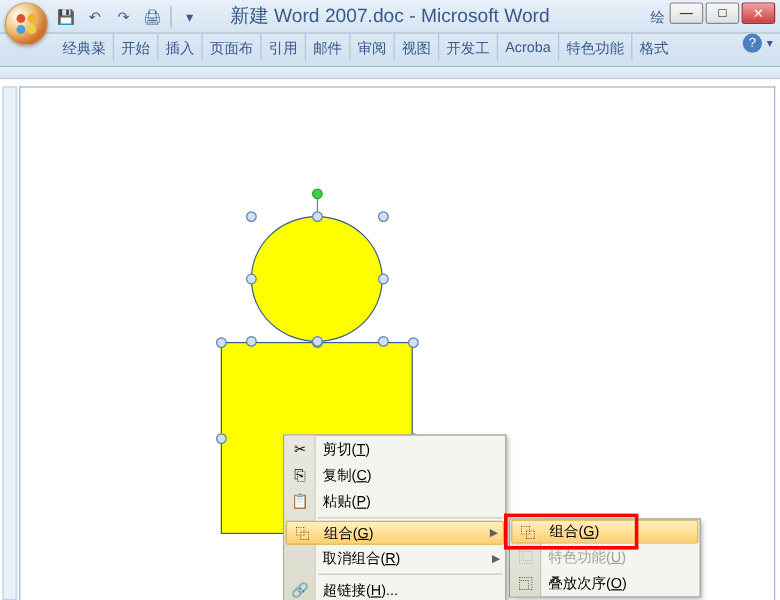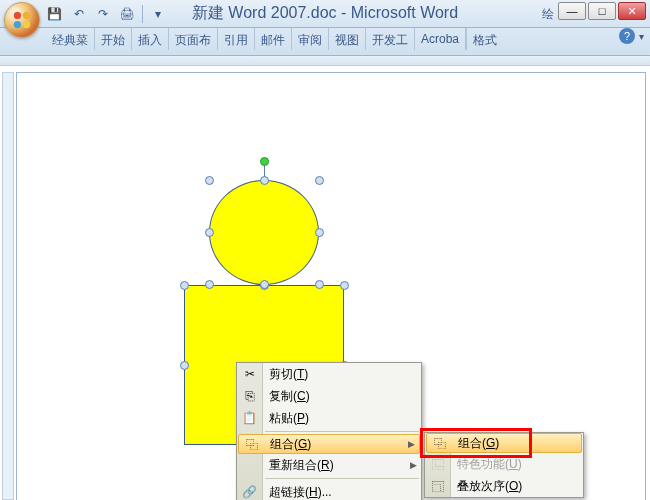--- a/index.html
+++ b/index.html
@@ -99,20 +99,21 @@
   <div class="tab">邮件</div>
     <div class="sep"></div>
   <div class="tab">审阅</div>
     <div class="sep"></div>
   <div class="tab">视图</div>
     <div class="sep"></div>
   <div class="tab">开发工</div>
     <div class="sep"></div>
   <div class="tab">Acroba</div>
     <div class="sep"></div>
+  <div class="tab">特色功能</div>
     <div class="sep"></div>
   <div class="tab">格式</div>
   <div class="help">
     <div class="hb">?</div>
     <span style="font-size:10px;">▾</span>
   </div>
 </div>
 <div class="thinbar"></div>
 
 <div class="left-margin" style="left:2px;top:72px;bottom:0;"></div>
@@ -158,21 +159,21 @@
     <span><span>粘贴(</span><span class="u">P</span><span>)</span></span>
   </div>
   <div class="sep"></div>
   <div class="item hl">
     <span class="ic">⿻</span>
     <span><span>组合(</span><span class="u">G</span><span>)</span></span>
     <span class="arrow">▶</span>
   </div>
   <div class="item">
     <span class="ic"></span>
-    <span><span>重新组合(</span><span class="u">R</span><span>)</span></span>
+    <span><span>取消组合(</span><span class="u">R</span><span>)</span></span>
     <span class="arrow">▶</span>
   </div>
   <div class="sep"></div>
   <div class="item">
     <span class="ic">🔗</span>
     <span><span>超链接(</span><span class="u">H</span><span>)...</span></span>
   </div>
 </div>
 
 <div class="menu submenu" style="left:424px; top:432px; width:160px;">

